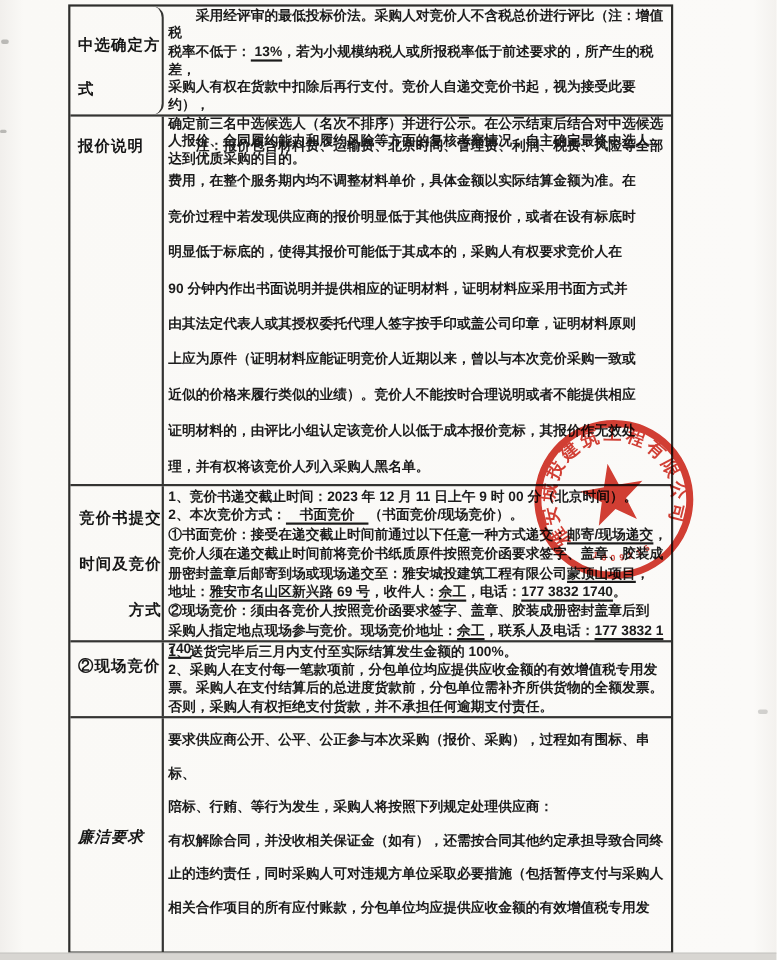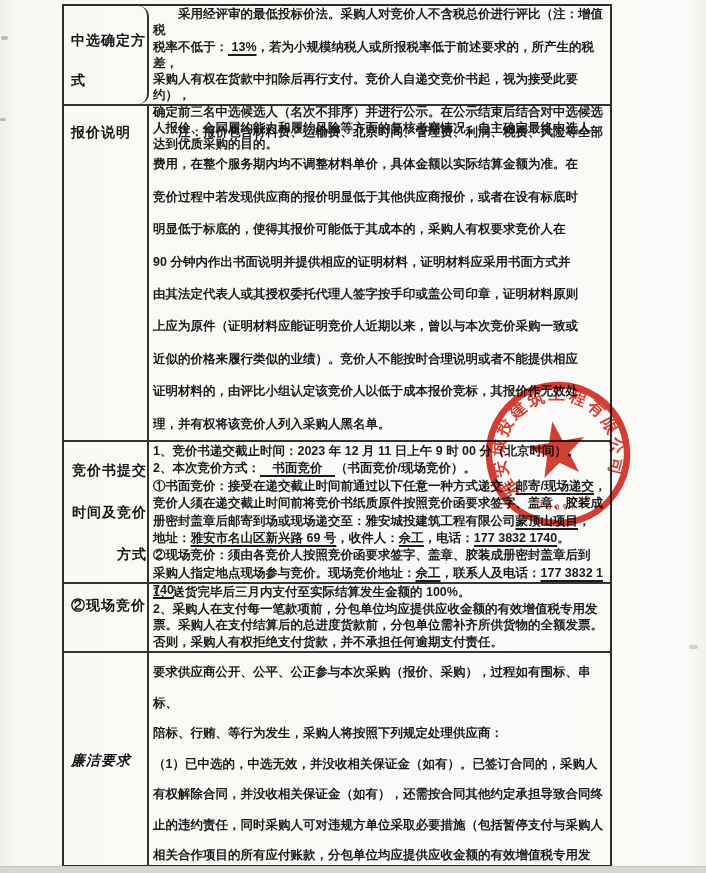--- a/index.html
+++ b/index.html
@@ -104,21 +104,20 @@
           <div class="ln"><span>票。采购人在支付结算后的总进度货款前，分包单位需补齐所供货物的全额发票。</span></div>
           <div class="ln"><span>否则，采购人有权拒绝支付货款，并不承担任何逾期支付责任。</span></div>
         </div>
     </div>
 
     <div class="row r5">
       <div class="cell label">廉洁要求</div>
       <div class="cell content">
           <div class="ln"><span>要求供应商公开、公平、公正参与本次采购（报价、采购），过程如有围标、串标、</span></div>
           <div class="ln"><span>陪标、行贿、等行为发生，采购人将按照下列规定处理供应商：</span></div>
-          <div class="ln"><span>（1）已中选的，中选无效，并没收相关保证金（如有）。已签订合同的，采购人</span></div>
           <div class="ln"><span>有权解除合同，并没收相关保证金（如有），还需按合同其他约定承担导致合同终</span></div>
           <div class="ln"><span>止的违约责任，同时采购人可对违规方单位采取必要措施（包括暂停支付与采购人</span></div>
           <div class="ln"><span>相关合作项目的所有应付账款，分包单位均应提供应收金额的有效增值税专用发</span></div>
           <div class="ln"></div>
         </div>
     </div>
 
   </div>
 
   <div class="stamp">

